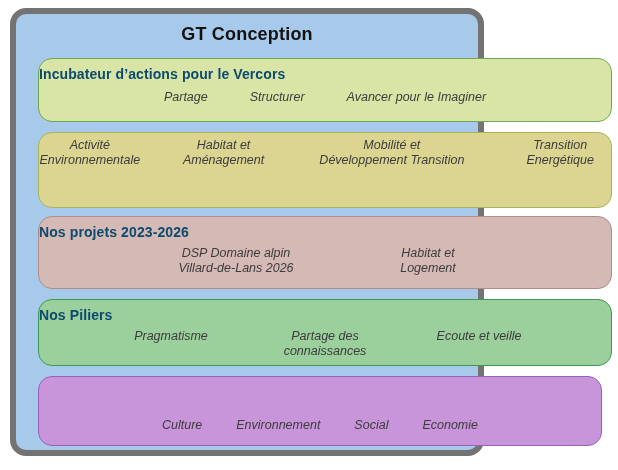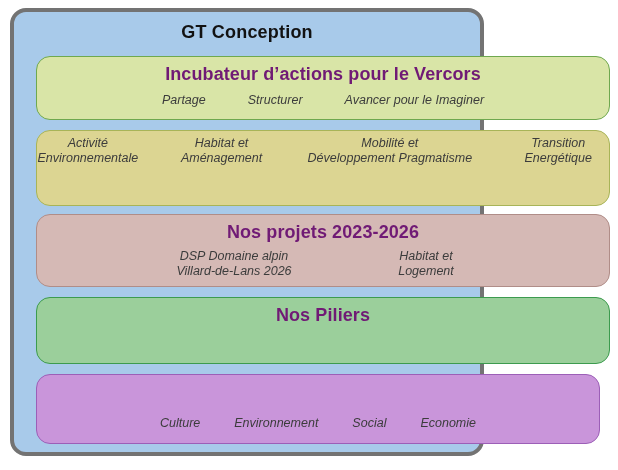--- a/index.html
+++ b/index.html
@@ -23,21 +23,21 @@
 
   
   .outer-card {
     position: absolute;
     left: 10px;
     top: 8px;
     width: 474px;
     height: 448px;
     box-sizing: border-box;
     background: #a8caea;
-    border: 4px solid #737373;
+    border: 6px solid #737373;
     border-radius: 16px;
   }
 
   .diagram-title {
     position: absolute;
     left: 0;
     top: 10px;
     width: 100%;
     text-align: center;
     font-size: 18px;
@@ -48,24 +48,24 @@
 
   
   .panel {
     position: absolute;
     box-sizing: border-box;
     border-radius: 14px;
     border-width: 1px;
     border-style: solid;
   }
   .panel-title {
-    text-align: center;
-    font-size: 18px;
+    text-align: left;
+    font-size: 14px;
     font-weight: bold;
-    color: #701a75;
+    color: #0c4a6e;
     margin-top: 7px;
     letter-spacing: 0.1px;
   }
   .items {
     display: flex;
     justify-content: center;
     align-items: flex-start;
     margin-top: 6px;
   }
   .item {
@@ -159,38 +159,44 @@
       </div>
     </div>
 
     <div class="panel" id="panel-missions" style="background: rgb(220, 213, 146); border-color: rgb(168, 180, 88);">
       <div class="items">
         <div class="item">Activité
 Environnementale</div>
         <div class="item">Habitat et
 Aménagement</div>
         <div class="item wide">Mobilité et
-Développement Pragmatisme</div>
+Développement Transition</div>
         <div class="item">Transition
 Energétique</div>
       </div>
     </div>
 
     <div class="panel" id="panel-projets" style="background: rgb(213, 185, 181); border-color: rgb(176, 141, 136);">
       <div class="panel-title">Nos projets 2023-2026</div>
       <div class="items">
         <div class="item wide">DSP Domaine alpin
 Villard-de-Lans 2026</div>
         <div class="item">Habitat et
 Logement</div>
       </div>
     </div>
 
     <div class="panel" id="panel-piliers" style="background: rgb(155, 207, 155); border-color: rgb(60, 155, 78);">
       <div class="panel-title">Nos Piliers</div>
+      <div class="items">
+        <div class="item">Pragmatisme</div>
+        <div class="item">Partage des
+connaissances</div>
+        <div class="item">Ecoute et veille</div>
+      </div>
     </div>
 
     <div class="panel" id="panel-valeurs" style="background: rgb(201, 149, 218); border-color: rgb(156, 95, 183);">
       <div class="items">
         <div class="item">Culture</div>
         <div class="item">Environnement</div>
         <div class="item">Social</div>
         <div class="item">Economie</div>
       </div>
     </div>

